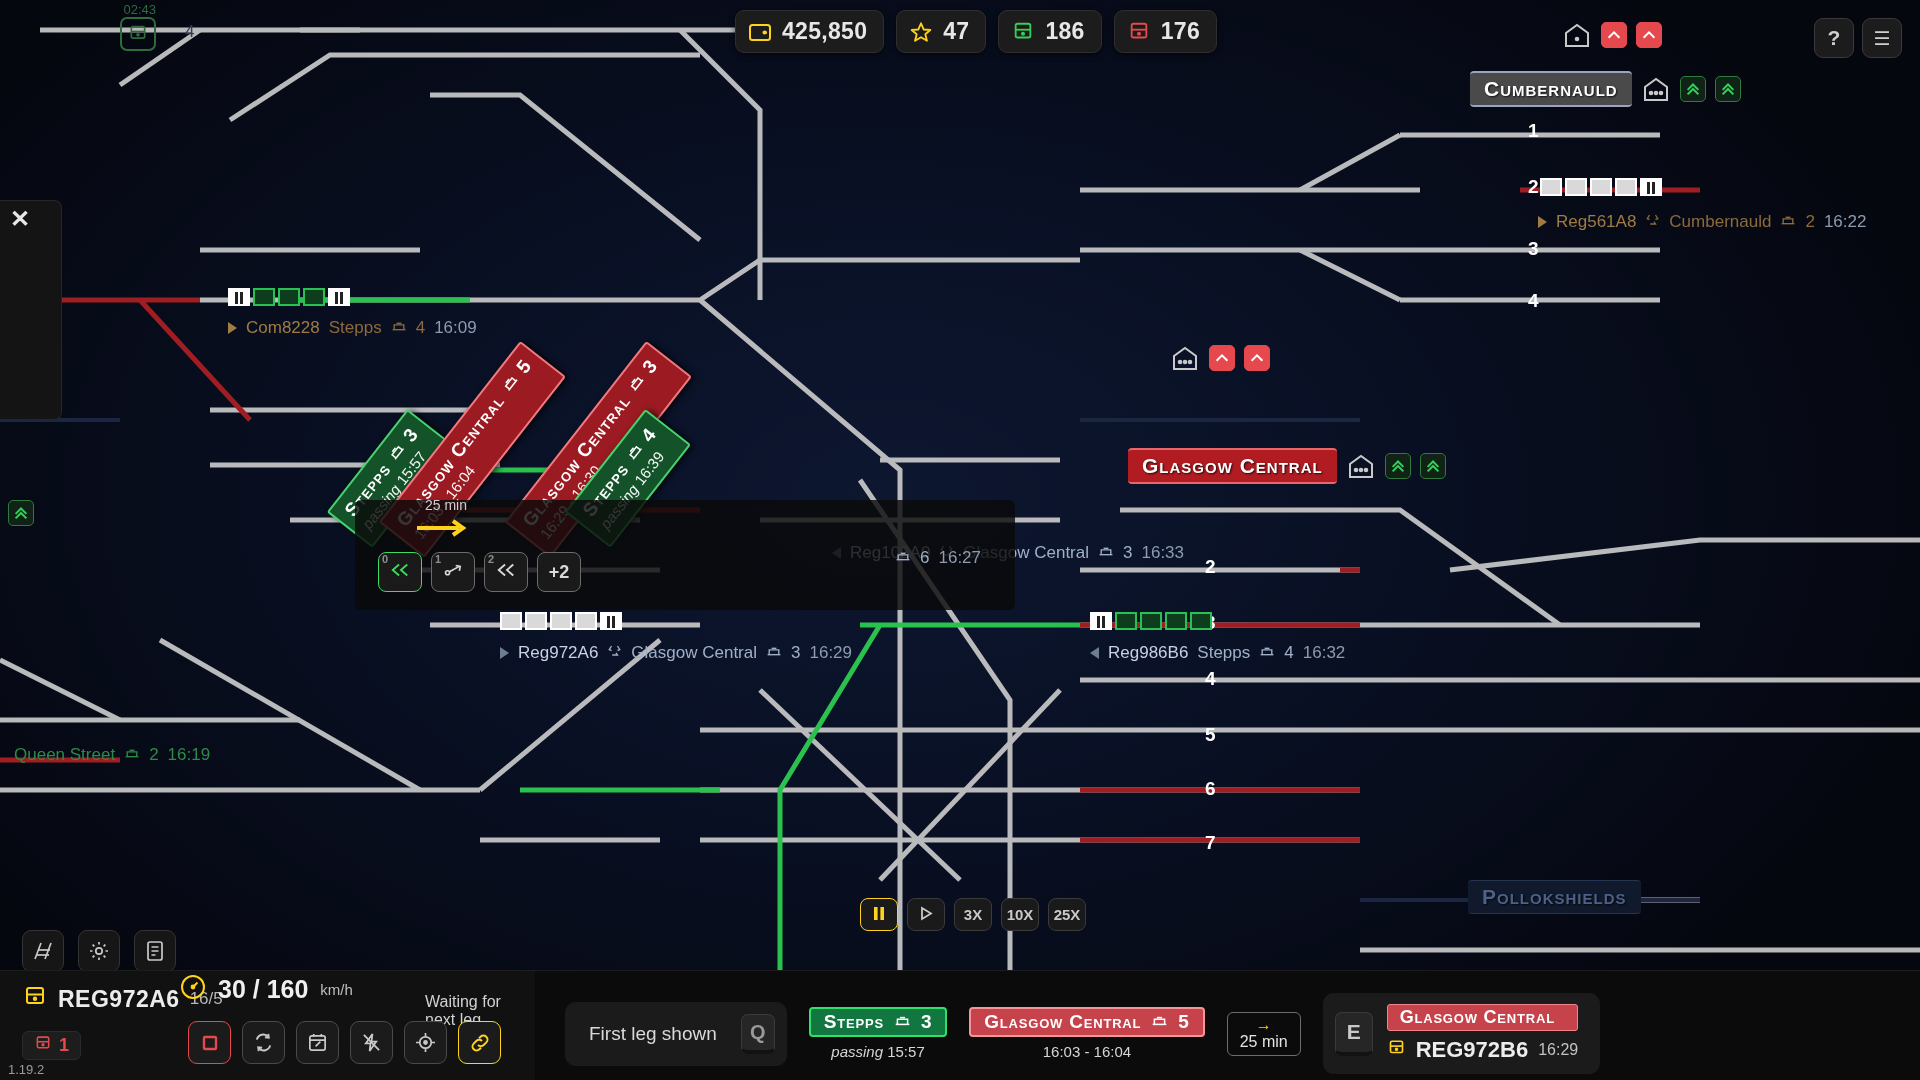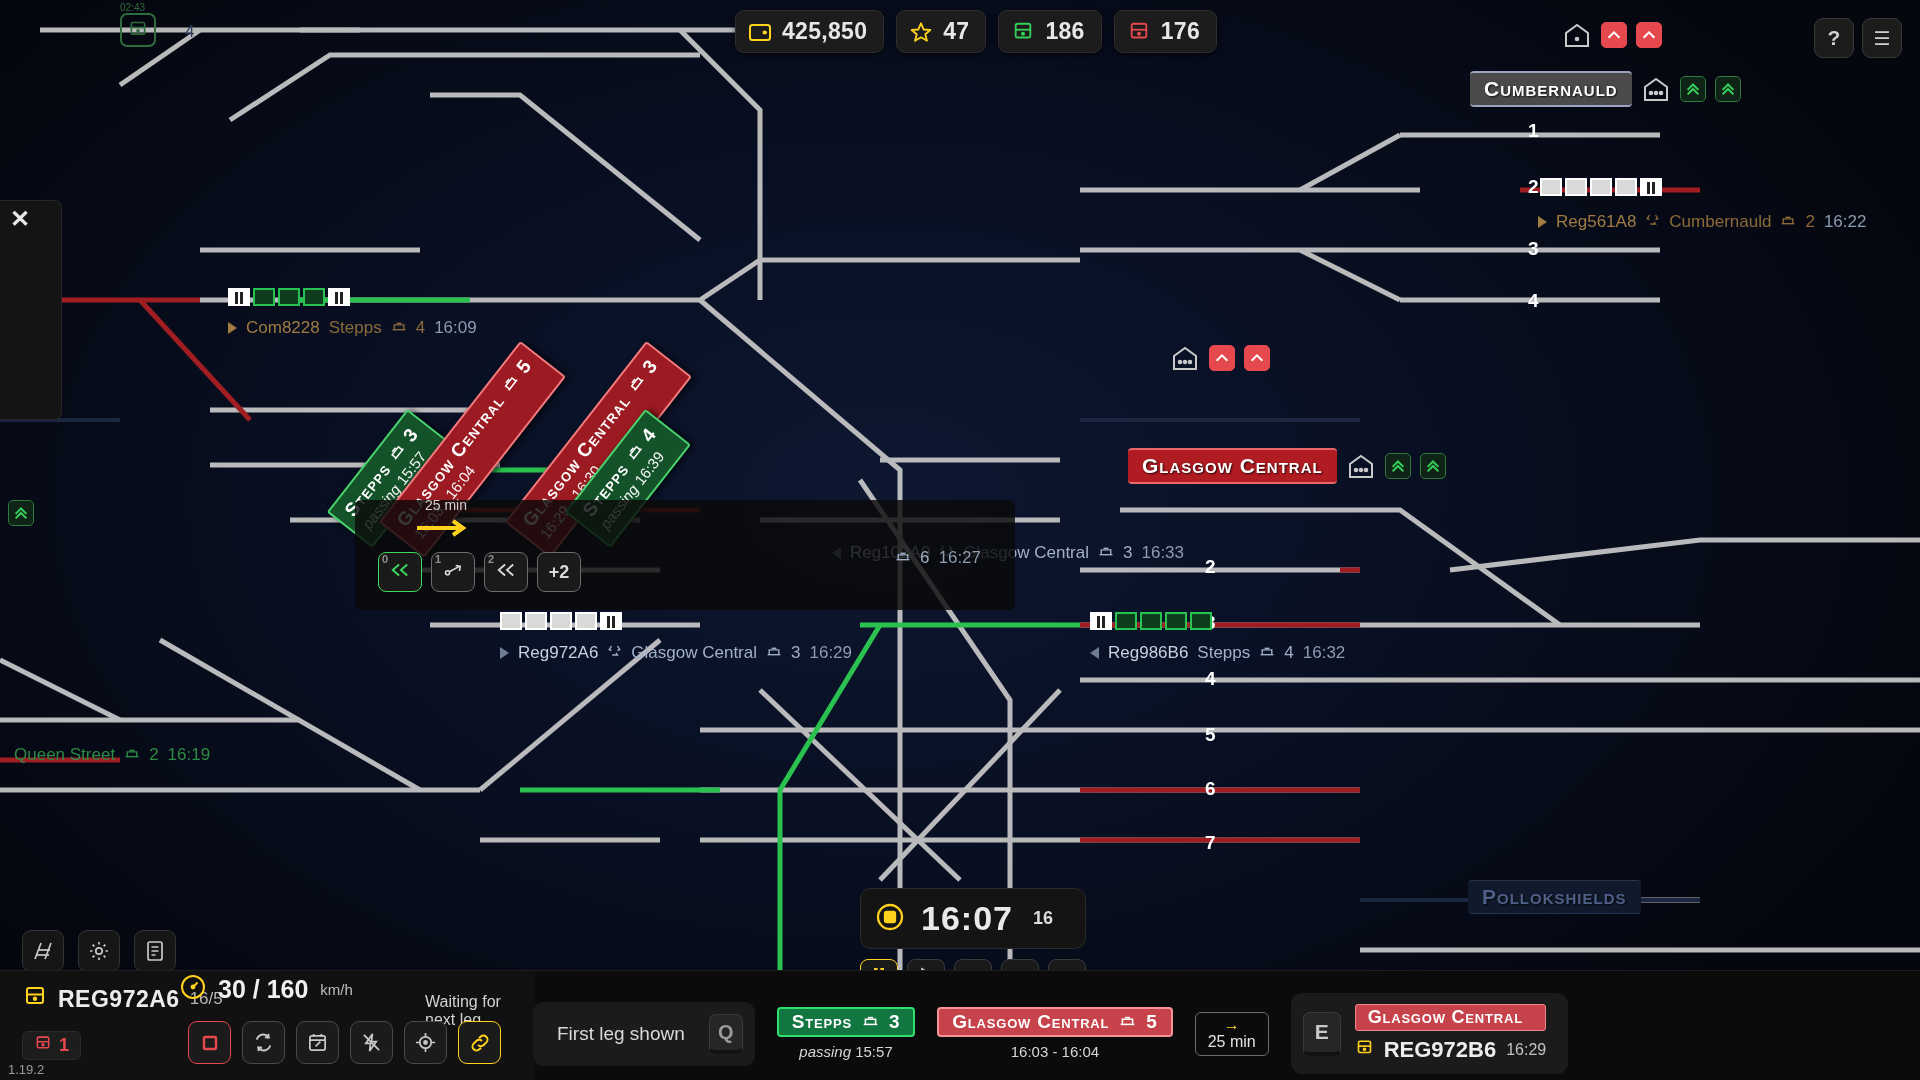--- a/index.html
+++ b/index.html
@@ -230,21 +230,21 @@
     </g>
 
     <g stroke="#1b2740" stroke-width="4" fill="none">
       <path d="M1080 420 H 1360"></path>
       <path d="M1360 900 H 1700"></path>
       <path d="M0 420 H 120"></path>
     </g>
   </svg>
 
   <div class="abs" style="left:120px; top:2px;">
-    <div style="color:#2f6b3d; font-size:10px; text-align:left;">02:43</div>
+    <div style="color:#2f6b3d; font-size:13px; text-align:right;">02:43</div>
     <div style="width:36px;height:34px;border:2px solid #2f6b3d;border-radius:7px;display:flex;align-items:center;justify-content:center;">
       <svg viewBox="0 0 24 24" width="20" height="20" fill="none" stroke="#2f6b3d" stroke-width="2">
         <rect x="4" y="3" width="16" height="14" rx="2"></rect>
           <line x1="4" y1="9" x2="20" y2="9"></line>
           <circle cx="12" cy="13" r="1.2" fill="#2f6b3d"></circle>
       </svg>
     </div>
   </div>
   <div class="abs" style="left:185px; top:22px; color:#2a3b5c; font-size:17px;">4</div>
 
@@ -689,30 +689,20 @@
         </svg>
     </span>
     <span class="chev red">
       <svg viewBox="0 0 20 20" fill="none" stroke="#fff" stroke-width="2.2">
           <polyline points="4,13 10,7 16,13"></polyline>
         </svg>
     </span>
   </div>
 
   <div id="clockpanel">
-    <div class="clockbox">
-      <span>
-        <svg width="30" height="30" viewBox="0 0 30 30" fill="none" stroke="#ffd21e" stroke-width="2.3">
-          <circle cx="15" cy="15" r="12"></circle>
-            <rect x="10" y="10" width="10" height="10" rx="1.5" fill="#ffd21e"></rect>
-        </svg>
-      </span>
-      <span class="time">16:07</span>
-      <span class="secs">16</span>
-    </div>
     <div class="spdrow">
       <div class="spd active">
         <span>
           <svg width="14" height="15" viewBox="0 0 14 15" fill="#ffd21e">
               <rect x="2" y="1" width="3.6" height="13"></rect>
               <rect x="8.4" y="1" width="3.6" height="13"></rect>
             </svg>
         </span>
       </div>
       <div class="spd">
@@ -833,21 +823,21 @@
         </div>
         <div class="actbtn yellow">
           <svg width="22" height="22" viewBox="0 0 22 22" fill="none" stroke="#ffd21e" stroke-width="2">
             <path d="M9 13a4 4 0 0 0 5.7 0l2.6-2.6a4 4 0 0 0-5.7-5.7L10 6.3"></path>
             <path d="M13 9a4 4 0 0 0-5.7 0L4.7 11.6a4 4 0 0 0 5.7 5.7L12 15.7"></path>
           </svg>
         </div>
       </div>
     </div>
 
-    <div class="abs legpanel" style="left:533px; top:22px;">
+    <div class="abs legpanel" style="left:565px; top:22px;">
       <div class="firstleg">
         <span class="txt">First leg shown</span>
         <span class="keycap">Q</span>
       </div>
 
       <div class="legcol">
         <span style="display:inline-flex;align-items:center;gap:10px;background:#11763f;border:2px solid #2fe06d;border-radius:4px;padding:2px 13px;color:#fff;font-variant:small-caps;font-weight:bold;font-size:19px;letter-spacing:.8px;">
           <span>Stepps</span>
           <span>
             <svg width="17" height="14" viewBox="0 0 20 16" fill="none" stroke="#fff" stroke-width="1.8">

